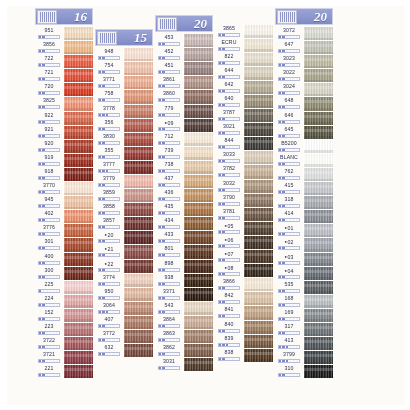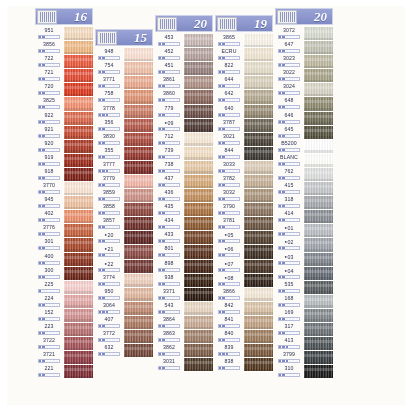--- a/index.html
+++ b/index.html
@@ -1471,34 +1471,20 @@
             </div>
           </div>
           <div class="sw">
             <div class="thread" style="background: rgb(76, 55, 39);"></div>
             <div class="gloss"></div>
             <div class="shade"></div>
           </div>
         </div>
       </div>
       <div class="col">
-        <div class="chead">
-          <span class="skein">
-            <i style="left: 2px;"></i>
-            <i style="left: 4px;"></i>
-            <i style="left: 6px;"></i>
-            <i style="left: 8px;"></i>
-            <i style="left: 10px;"></i>
-            <i style="left: 12px;"></i>
-            <i style="left: 14px;"></i>
-            <i style="left: 16px;"></i>
-            <i style="left: 18px;"></i>
-          </span>
-          <span class="num">19</span>
-        </div>
         <div class="row">
           <div class="lbl">
             <div class="code">3865</div>
             <div class="bar">
               <s class="on"></s>
               <s class="on"></s>
               <s class="off"></s>
               <s class="off"></s>
               <s class="off"></s>
               <s class="off"></s>

